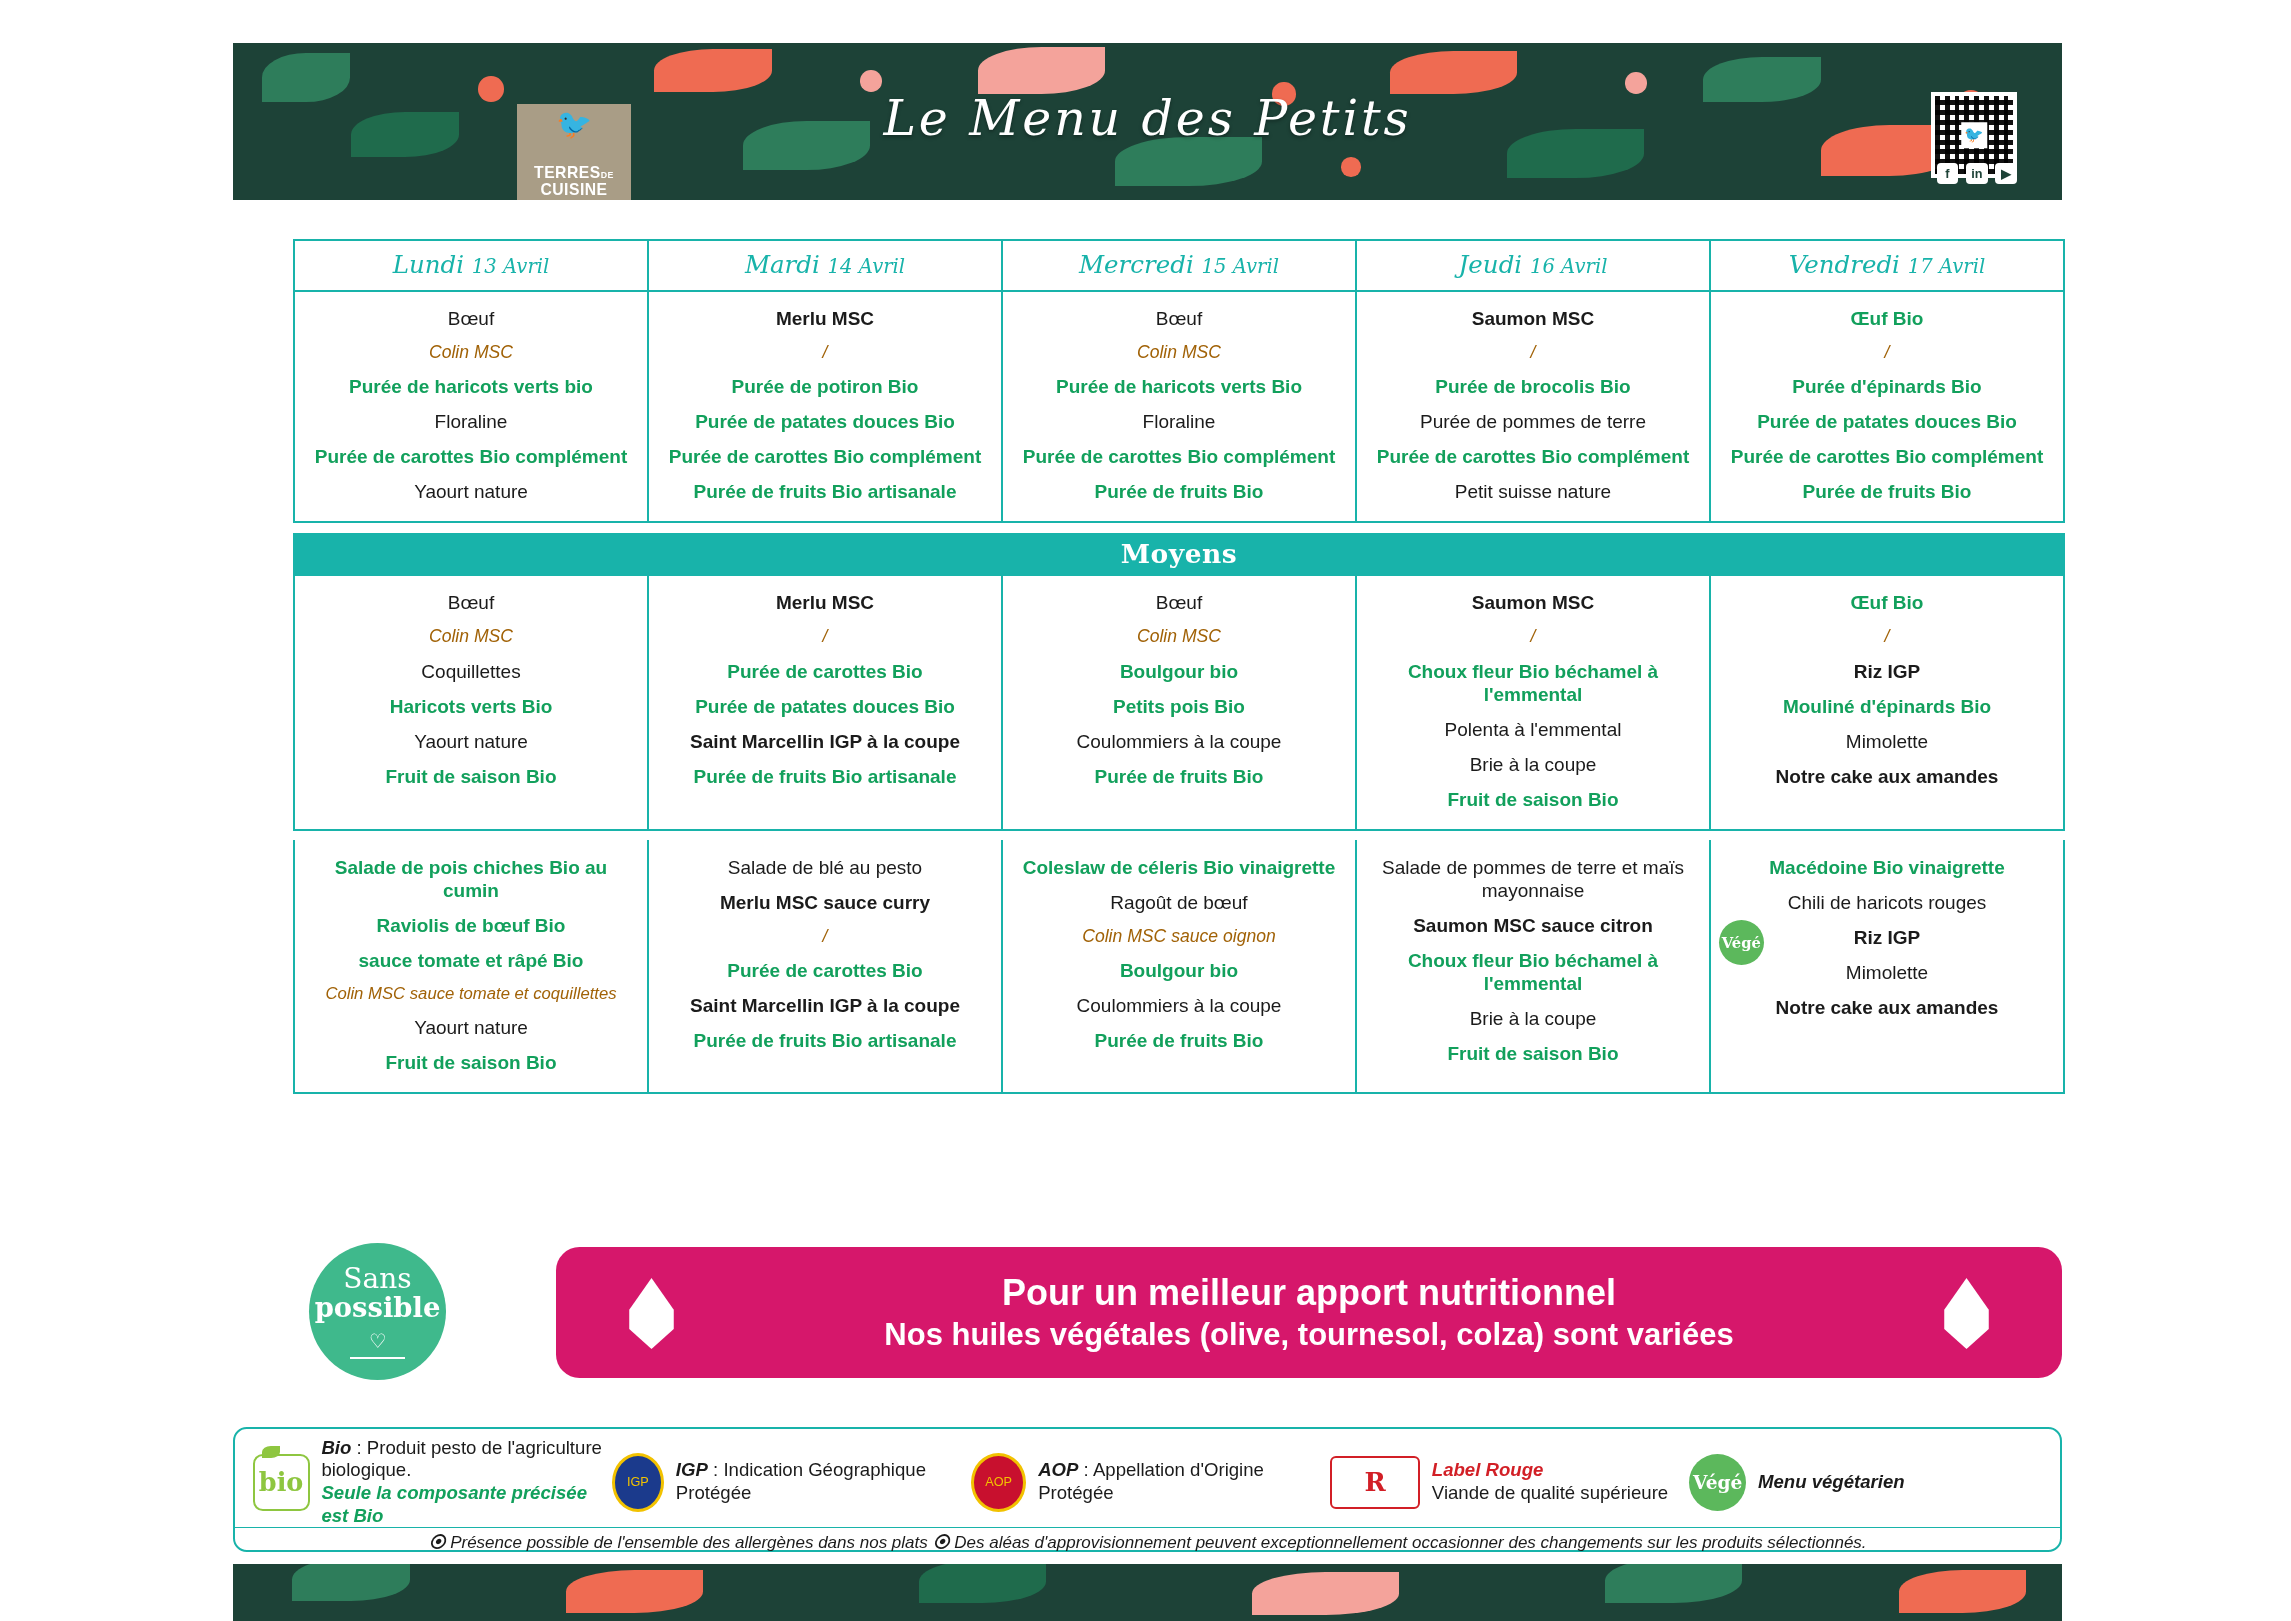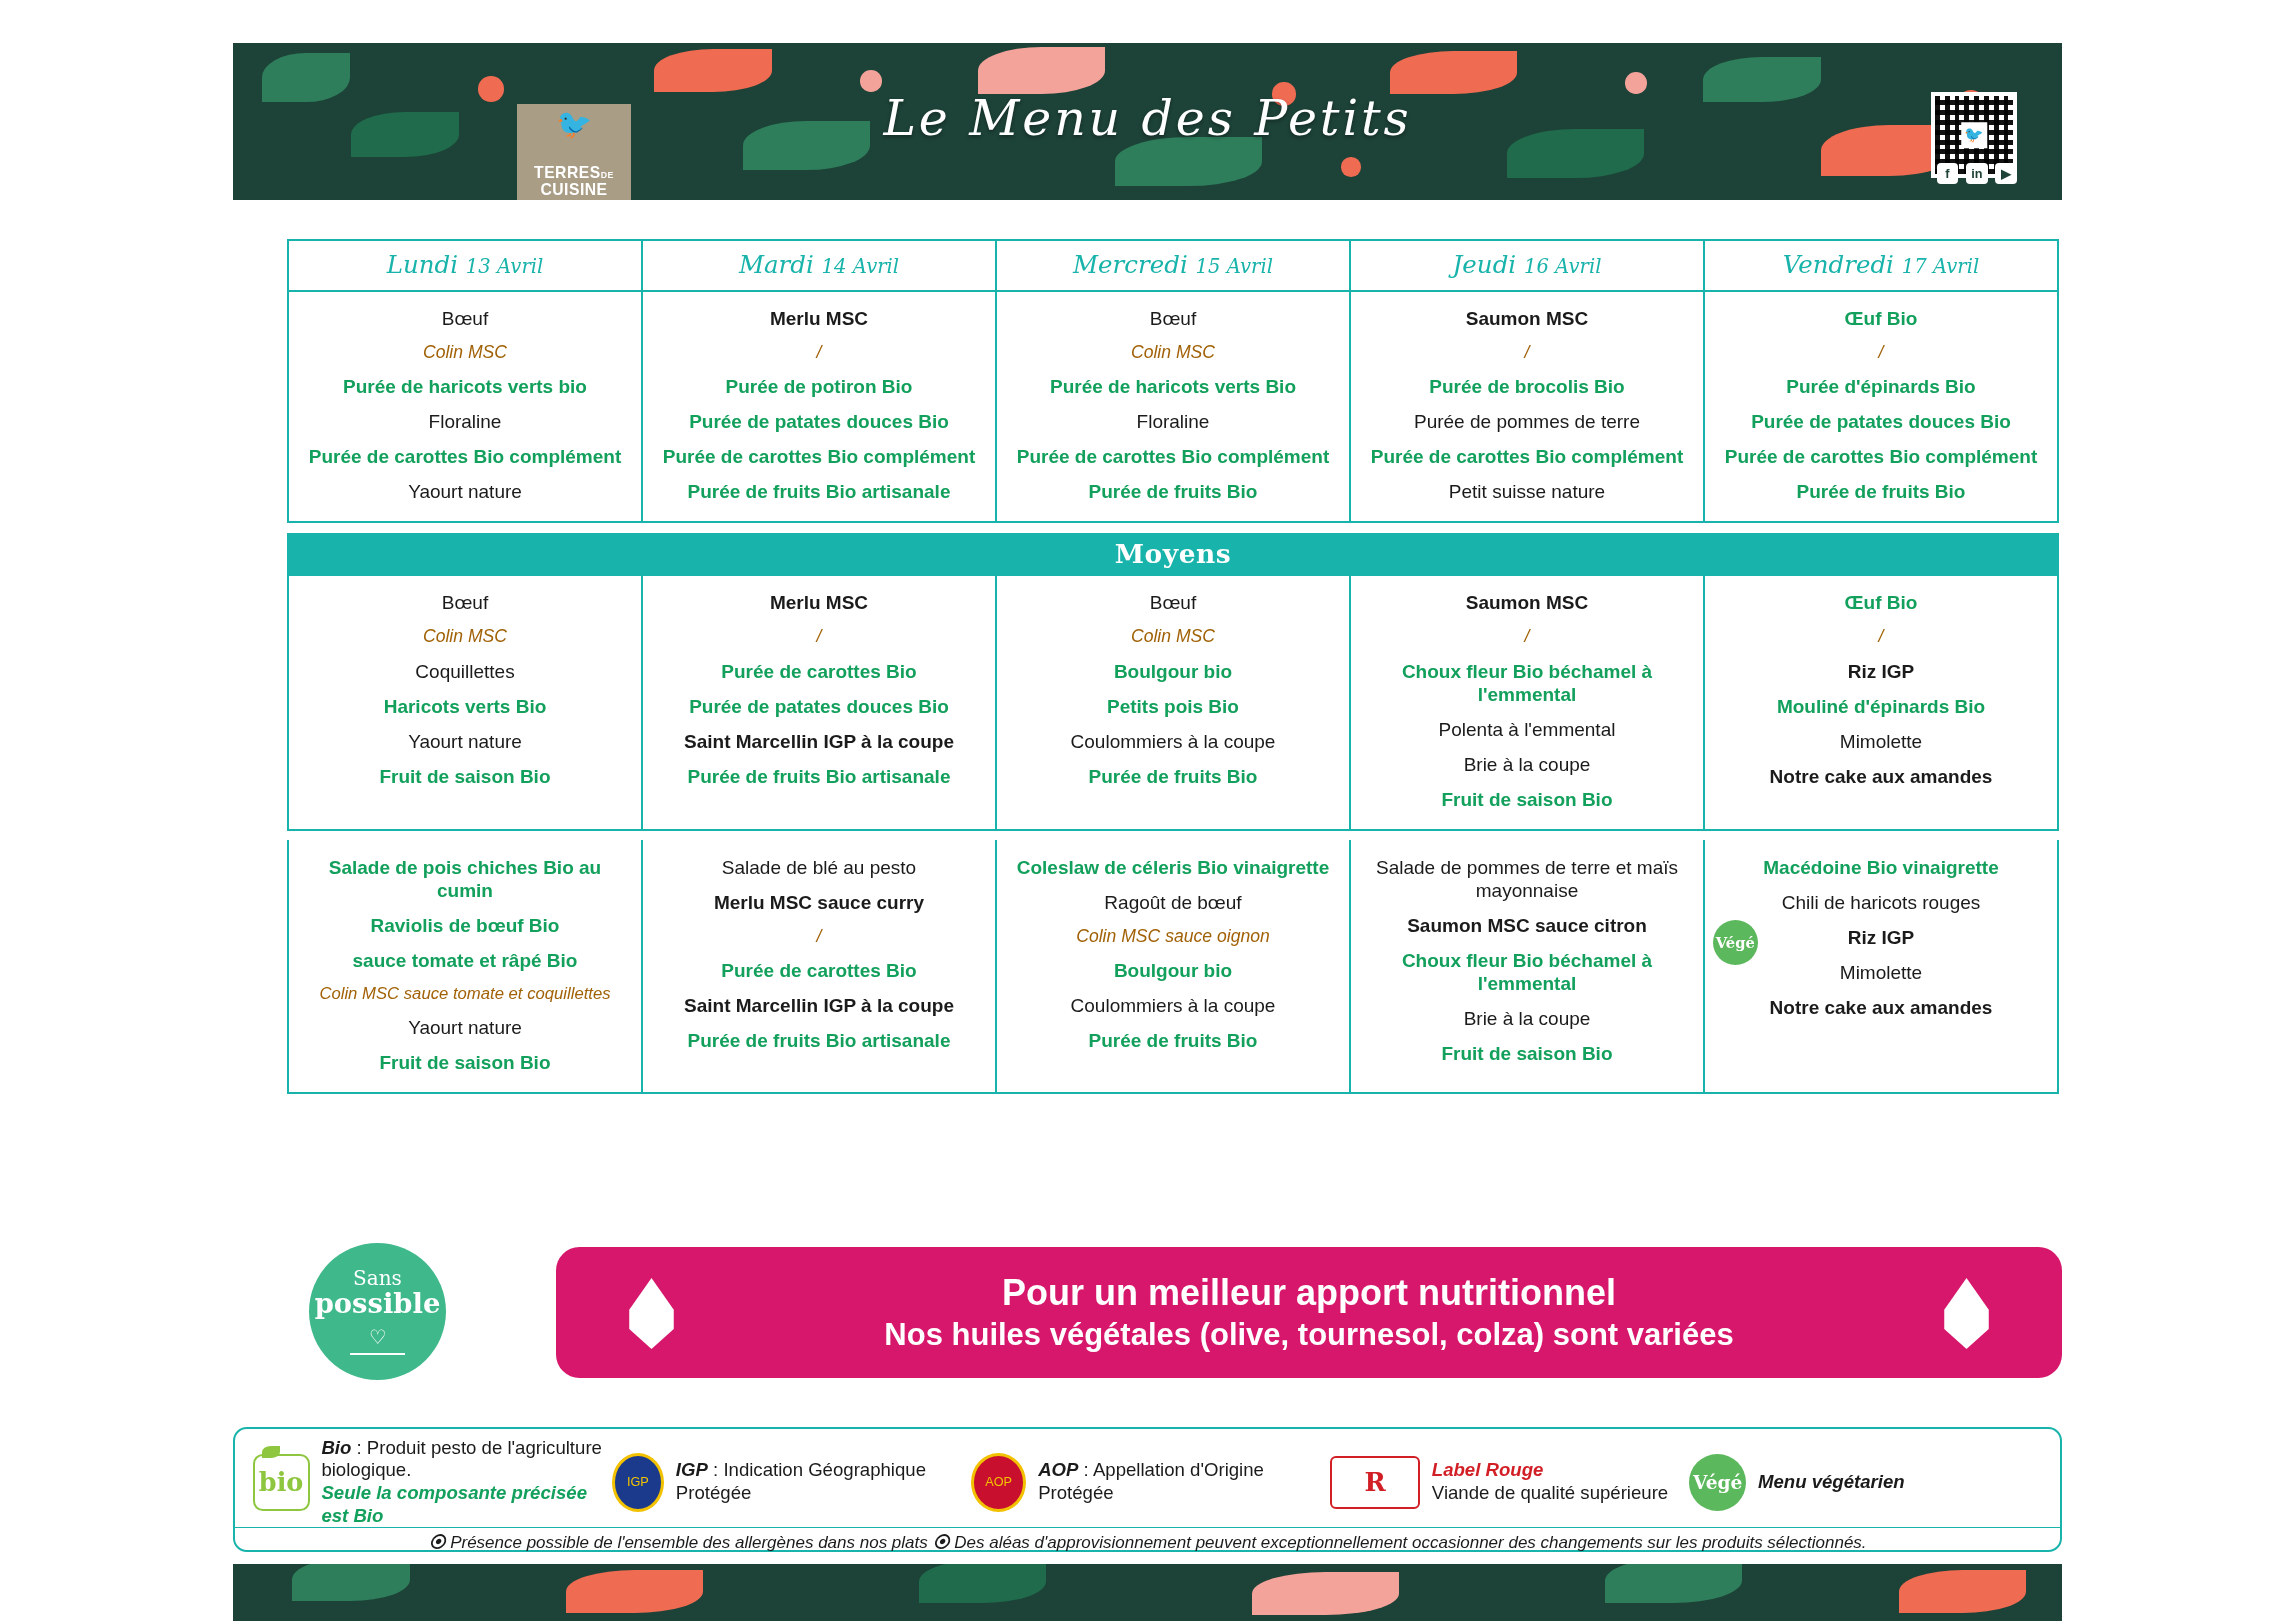--- a/index.html
+++ b/index.html
@@ -56,21 +56,21 @@
       repeating-linear-gradient(90deg,#111 0 4.9px,#fff 4.9px 9.8px);
     background-blend-mode:multiply;
     border:4.9px solid #fff;
     z-index:6;
   }
   .qr-inner{position:absolute;left:50%;top:50%;transform:translate(-50%,-50%);width:25.5px;height:25.5px;background:#fff;display:flex;align-items:center;justify-content:center;color:#d6b200;font-size:15.7px}
   .socials { position:absolute; right:45px; bottom:15.7px; display:flex; gap:7.8px; z-index:6; }
   .soc { width:21.6px;height:21.6px;border-radius:3.9px;background:#fff;color:#1d4237;font-size:12.7px;display:flex;align-items:center;justify-content:center;font-weight:bold;}
 
   
-  .tbl { position:absolute; left:239px; top:239px; width:1820px;padding-left:48px; }
+  .tbl { position:absolute; left:245px; top:239px; width:1820px;padding-left:48px; }
   .row-days { display:flex; border:2px solid #18b3aa; }
   .daycell {
     flex:1 1 0; text-align:center;
     color:#18b3aa; font-family:"DejaVu Serif", serif; font-style:italic;
     font-size:24.5px; padding:8.8px 2px 10.8px;
     border-right:2px solid #18b3aa;
   }
   .daycell:last-child{border-right:none;}
   .daycell .d2 { font-size:19.6px; }
 
@@ -107,21 +107,21 @@
   }
 
   
   .promo { position:absolute; left:233px; top:1243px; width:1829px; height:137px; }
   .sans-nitrites {
     position:absolute; left:76px; top:0px; width:137px; height:137px;
     border-radius:50%; background:#3fb98c; color:#fff;
     display:flex; flex-direction:column; align-items:center; justify-content:center;
     font-family:"DejaVu Serif", serif;
   }
-  .sans-nitrites .l1{font-size:20px;line-height:1.05;}
+  .sans-nitrites .l1{font-size:28px;line-height:1.05;}
   .sans-nitrites .l2{font-size:27.4px;font-weight:bold;line-height:1.05;}
   .sans-nitrites .heart{font-size:19.6px;margin-top:7.8px;}
   .sans-nitrites .ul{width:55px;height:2px;background:#fff;margin-top:3.9px;}
   .pink {
     position:absolute; left:323px; top:3.9px; width:1506px; height:131px;
     background:#d6176b; border-radius:23.5px;
     display:flex; align-items:center; justify-content:center;
     color:#fff; text-align:center;
   }
   .pink .t1{font-size:36px;font-weight:bold;line-height:1.25;}

